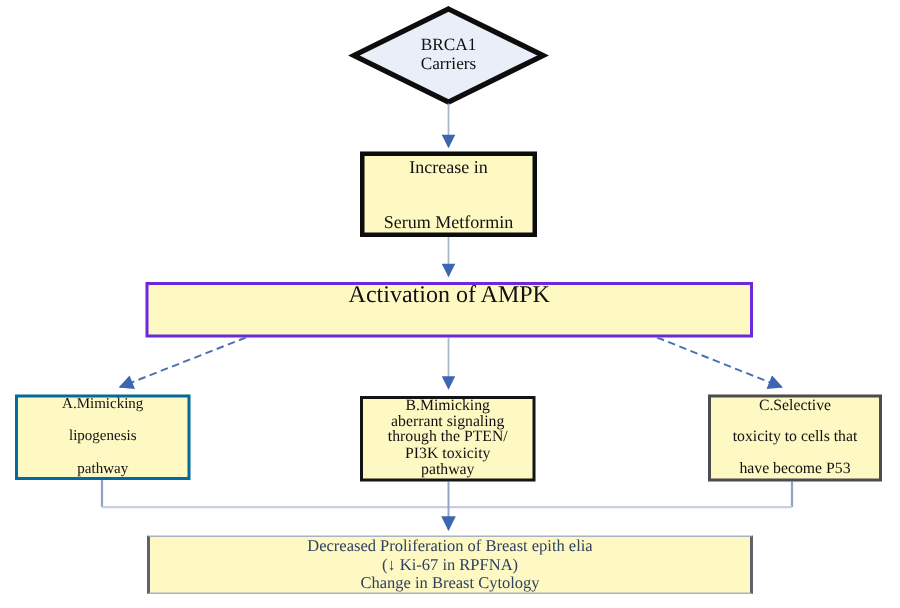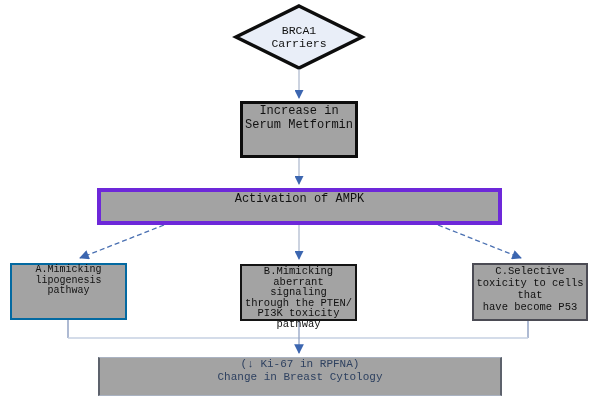--- a/index.html
+++ b/index.html
@@ -1,37 +1,37 @@
 <!DOCTYPE html>
 <html><head>
 <meta charset="utf-8">
 <style>
   html, body { margin: 0; padding: 0; background: #ffffff; }
   .stage {
     position: relative;
     width: 600px;
     height: 405px;
     background: #ffffff;
-    font-family: Liberation Mono, monospace;
+    font-family: Liberation Serif, serif;
     color: #111111;
     overflow: hidden;
   }
   .stage svg.wires {
     position: absolute;
     left: 0; top: 0;
     width: 600px; height: 405px;
   }
   .node {
     position: absolute;
     box-sizing: border-box;
-    background: #a3a3a3;
+    background: #fef9c3;
     display: flex;
     flex-direction: column;
     align-items: center;
-    justify-content: flex-start;
+    justify-content: space-between;
     text-align: center;
   }
   .node div { width: 100%; }
   .diamond-label {
     position: absolute;
     left: 239px; top: 9px;
     width: 120px; height: 56px;
     background: transparent;
     display: flex;
     flex-direction: column;
@@ -44,22 +44,22 @@
   .box-metformin {
     left: 240px; top: 101px;
     width: 118px; height: 57px;
     border: 3px solid #0d0d0d;
     font-size: 12px;
     line-height: 14px;
   }
   .box-ampk {
     left: 97px; top: 188px;
     width: 405px; height: 37px;
-    border: 4px solid #6d28d9;
-    font-size: 12px;
+    border: 2px solid #6d28d9;
+    font-size: 16px;
     line-height: 14px;
   }
   .box-branch-a {
     left: 10px; top: 263px;
     width: 117px; height: 57px;
     border: 2px solid #0369a1;
     font-size: 10px;
     line-height: 10.5px;
   }
   .box-branch-b {
@@ -148,17 +148,18 @@
     <div>pathway</div>
   </div>
 
   <div class="node box-branch-c">
     <div>C.Selective</div>
     <div>toxicity to cells that</div>
     <div>have become P53</div>
   </div>
 
   <div class="node box-outcome">
+    <div>Decreased Proliferation of Breast epith elia</div>
     <div>(↓ Ki-67 in RPFNA)</div>
     <div>Change in Breast Cytology</div>
   </div>
 
 </div>
 
 </body></html>

